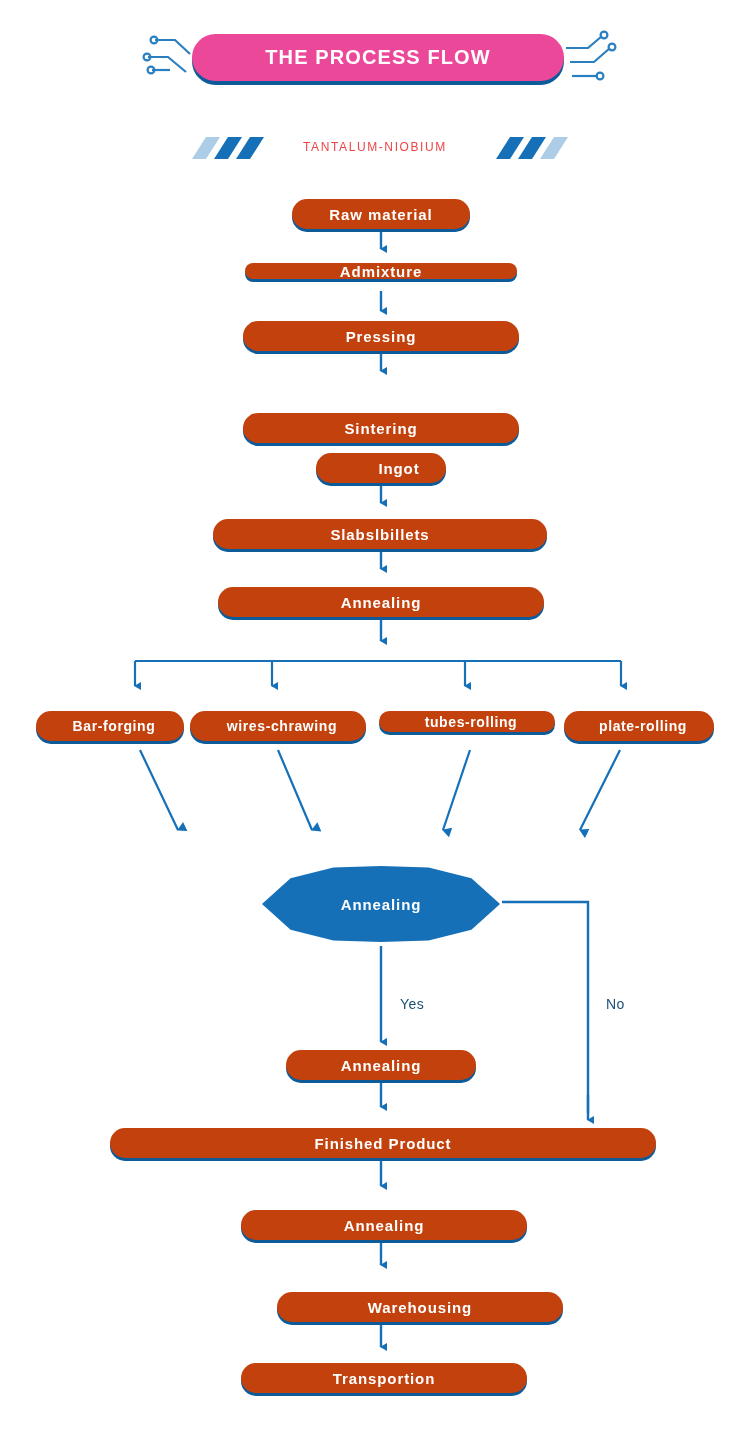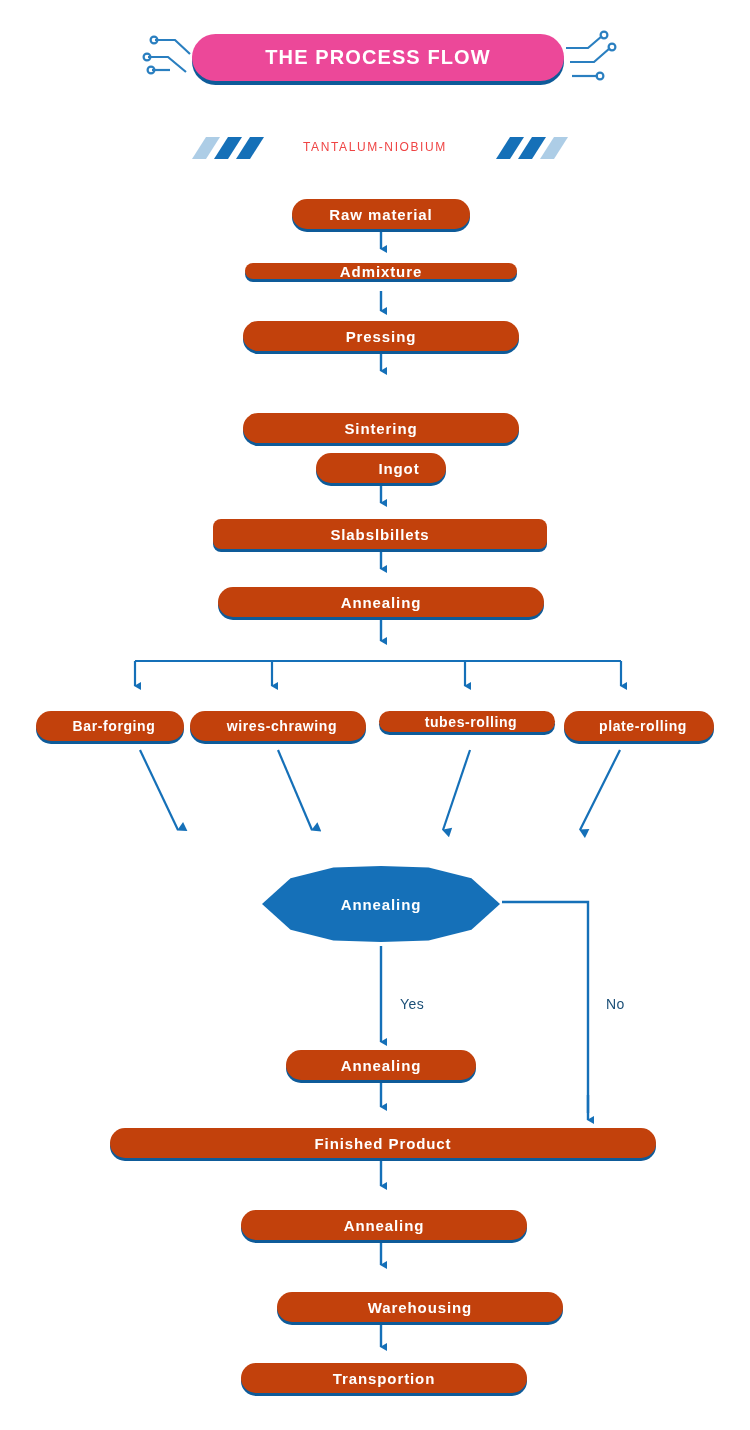--- a/index.html
+++ b/index.html
@@ -218,21 +218,21 @@
   <div class="node" style="left:292px; top:199px; width:178px; height:30px;">Raw material</div>
 
   <div class="node" style="left:245px; top:263px; width:272px; height:16px;">Admixture</div>
 
   <div class="node" style="left:243px; top:321px; width:276px; height:30px;">Pressing</div>
 
   <div class="node" style="left:243px; top:387px; width:276px; height:30px;margin-top:26px;">Sintering</div>
 
   <div class="node" style="left:316px; top:453px; width:130px; height:30px;padding-left:36px;">Ingot</div>
 
-  <div class="node" style="left:213px; top:519px; width:334px; height:30px;border-radius:8px;">Slabslbillets</div>
+  <div class="node" style="left:213px; top:519px; width:334px; height:30px;">Slabslbillets</div>
 
   <div class="node" style="left:218px; top:587px; width:326px; height:30px;">Annealing</div>
 
   <div class="node small" style="left:36px; top:711px; width:148px; height:30px;">Bar-forging</div>
 
   <div class="node small" style="left:190px; top:711px; width:176px; height:30px;border-radius:15px;">wires-chrawing</div>
 
   <div class="node small" style="left:379px; top:711px; width:176px; height:21px;">tubes-rolling</div>
 
   <div class="node small" style="left:564px; top:711px; width:150px; height:30px;">plate-rolling</div>

